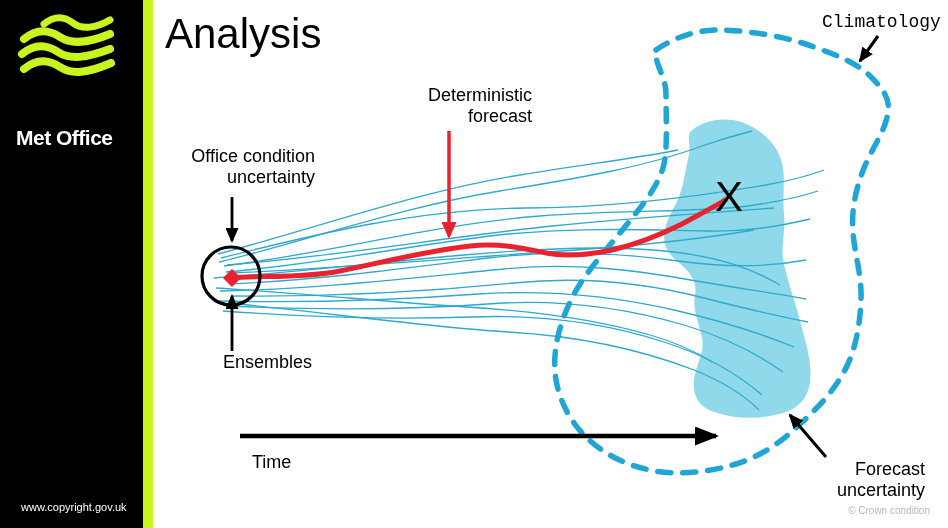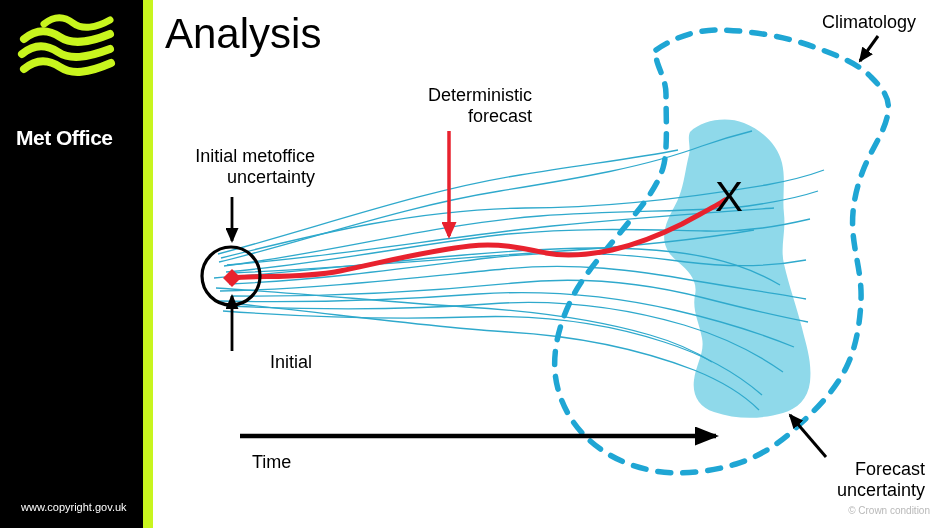--- a/index.html
+++ b/index.html
@@ -9,21 +9,21 @@
   }
   .slide{position:absolute;inset:0;}
   .diagram-svg{position:absolute;left:0;top:0;width:948px;height:528px;}
   .sidebar{position:absolute;left:0;top:0;width:143px;height:528px;background:#000;}
   .accent-stripe{position:absolute;left:143px;top:0;width:10px;height:528px;background:#c8f51e;}
   .logo-svg{position:absolute;left:16px;top:14px;width:104px;height:64px;}
   .brand{position:absolute;left:16px;top:83px;color:#fff;font-size:21px;font-weight:bold;letter-spacing:-0.5px;margin-top:43px;}
   .side-url{position:absolute;left:21px;top:501px;color:#fff;font-size:11px;}
   .page-title{position:absolute;left:165px;top:10px;font-size:42px;color:#000;}
   .lbl{position:absolute;font-size:18px;line-height:21px;color:#000;text-align:right;}
-  .lbl-climatology{left:822px;top:12px;text-align:left;}
+  .lbl-climatology{left:822px;top:12px;text-align:left;font-family:Liberation Mono, monospace;}
   .lbl-deterministic{left:366px;top:85px;width:166px;}
   .lbl-initial{left:147px;top:146px;width:168px;}
   .lbl-analysis{left:152px;top:352px;width:160px;}
   .lbl-time{left:252px;top:441px;text-align:left;margin-top:11px;}
   .lbl-forecast{left:765px;top:459px;width:160px;}
   .x-marker{position:absolute;left:707px;top:176px;width:44px;text-align:center;
     font-size:42px;line-height:42px;color:#000;}
   .copyright{position:absolute;right:18px;top:505px;font-size:10px;color:#b8b8b8;}
 </style>
 </head>
@@ -92,25 +92,25 @@
   </svg>
 
   <div class="lbl lbl-climatology">Climatology</div>
 
   <div class="lbl lbl-deterministic">
     <div>Deterministic</div>
     <div>forecast</div>
   </div>
 
   <div class="lbl lbl-initial">
-    <div>Initial metoffice</div>
+    <div>Office condition</div>
     <div>uncertainty</div>
   </div>
 
-  <div class="lbl lbl-analysis">Initial</div>
+  <div class="lbl lbl-analysis">Ensembles</div>
 
   <div class="lbl lbl-time">Time</div>
 
   <div class="lbl lbl-forecast">
     <div>Forecast</div>
     <div>uncertainty</div>
   </div>
 
   <div class="x-marker">X</div>
 

